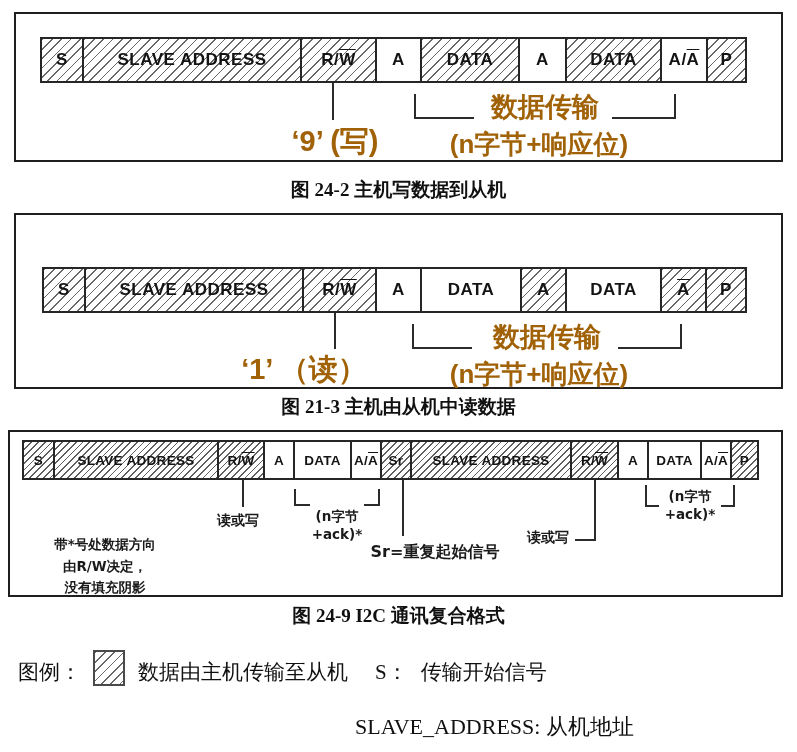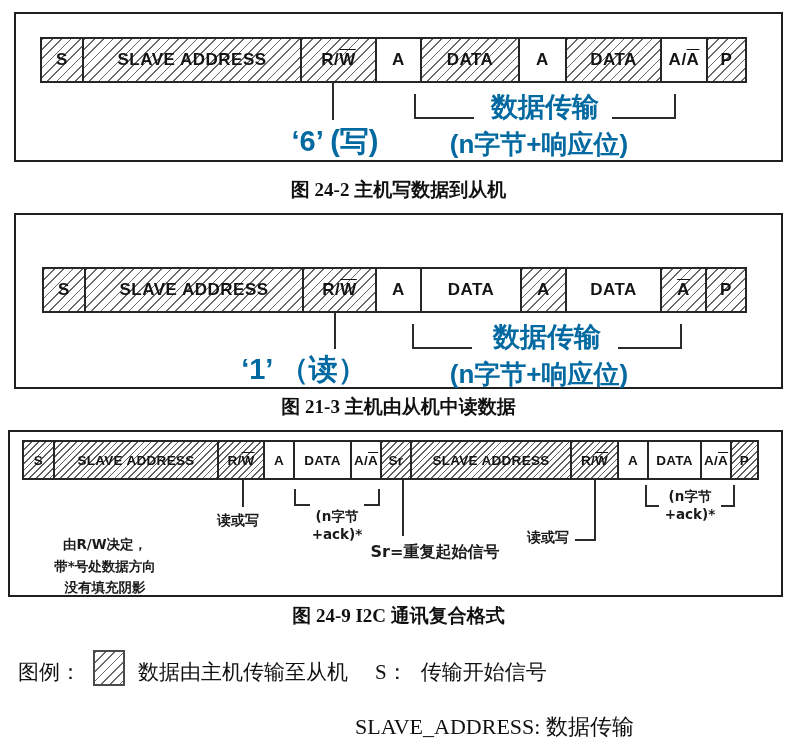--- a/index.html
+++ b/index.html
@@ -23,21 +23,21 @@
   .hatch-fine{
     background-image:repeating-linear-gradient(135deg,#5f5f5f 0,#5f5f5f 1.2px,rgba(0,0,0,0) 1.2px,rgba(0,0,0,0) 4.8px);
   }
   .ov{text-decoration:overline;}
   .vline{position:absolute;width:2px;background:#2b2b2b;}
   .brk{position:absolute;}
   .brk .bl{position:absolute;left:0;top:0;border-left:2px solid #2b2b2b;border-bottom:2px solid #2b2b2b;}
   .brk .br{position:absolute;right:0;top:0;border-right:2px solid #2b2b2b;border-bottom:2px solid #2b2b2b;}
   .elbow{position:absolute;border-right:2px solid #2b2b2b;border-bottom:2px solid #2b2b2b;}
   .big-anno{
-    position:absolute;font-weight:bold;font-size:27px;color:#0369a1;
+    position:absolute;font-weight:bold;font-size:27px;color:#a16207;
     font-family:"Liberation Sans","DejaVu Sans",sans-serif;white-space:nowrap;
   }
   .small-anno{
     position:absolute;font-weight:bold;font-size:13.5px;color:#1a1a1a;white-space:nowrap;
     font-family:"DejaVu Sans","Liberation Sans",sans-serif;
   }
   .caption{
     position:absolute;left:0;width:100%;text-align:center;
     font-family:Liberation Serif, serif;
     font-weight:bold;font-size:19px;color:#101010;
@@ -76,21 +76,21 @@
         <span>DATA</span>
       </div>
     <div class="cell" style="width:46px">
         <span><span>A/</span><span class="ov">A</span></span>
       </div>
     <div class="cell hatch" style="width:39px">
         <span>P</span>
       </div>
   </div>
   <div class="vline" style="left:316px;top:69px;height:37px;"></div>
-  <div class="big-anno" style="left:319px;top:108px;transform:translateX(-50%);font-size:29px;">‘6’ (写)</div>
+  <div class="big-anno" style="left:319px;top:108px;transform:translateX(-50%);font-size:29px;">‘9’ (写)</div>
   <div class="brk" style="left:398px;top:80px;width:262px;height:23px;">
     <div class="bl" style="width:58px;height:23px;"></div>
     <div class="br" style="width:62px;height:23px;"></div>
     <div class="big-anno" style="left:50%;top:-5px;transform:translateX(-50%);">数据传输</div>
   </div>
   <div class="big-anno" style="left:523px;top:113px;transform:translateX(-50%);font-size:26px;">(n字节+响应位)</div>
 </div>
 <div class="caption" style="top:177px;">图 24-2 主机写数据到从机</div>
 
 <div class="figbox" style="left:14px;top:213px;width:769px;height:176px;">
@@ -198,27 +198,27 @@
   <div class="brk" style="left:635px;top:53px;width:90px;height:20px;">
     <div class="bl" style="width:12px;height:20px;"></div>
     <div class="br" style="width:12px;height:20px;"></div>
   </div>
   <div class="small-anno" style="left:647px;top:55px;width:66px;text-align:center;line-height:1.35;">
     <div>(n字节</div>
     <div>+ack)*</div>
   </div>
 
   <div class="small-anno" style="left:25px;top:102px;width:140px;text-align:center;line-height:1.6;">
+    <div>带*号处数据方向</div>
     <div>由R/W决定，</div>
-    <div>带*号处数据方向</div>
     <div>没有填充阴影</div>
   </div>
 </div>
 <div class="caption" style="top:603px;">图 24-9 I2C 通讯复合格式</div>
 
 <div class="legend-row">
   <span class="serif-text">图例：</span>
   <span class="swatch" style="margin-left:12px;"></span>
   <span class="serif-text" style="margin-left:13px;">数据由主机传输至从机</span>
   <span class="serif-text" style="margin-left:27px;">S：</span>
   <span class="serif-text" style="margin-left:13px;">传输开始信号</span>
 </div>
-<div class="serif-text" style="position:absolute;left:355px;top:712px;font-size:22px;">SLAVE_ADDRESS: 数据传输</div>
+<div class="serif-text" style="position:absolute;left:355px;top:712px;font-size:22px;">SLAVE_ADDRESS: 从机地址</div>
 
 </body></html>

